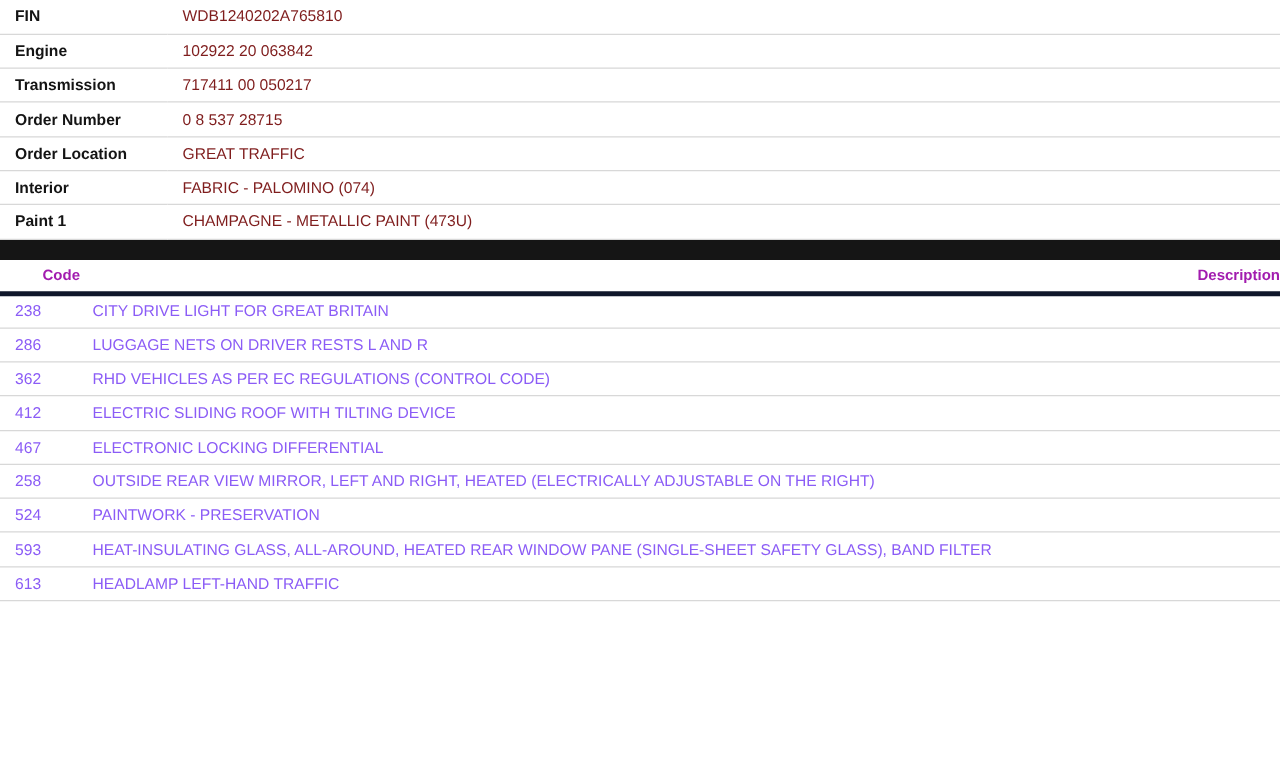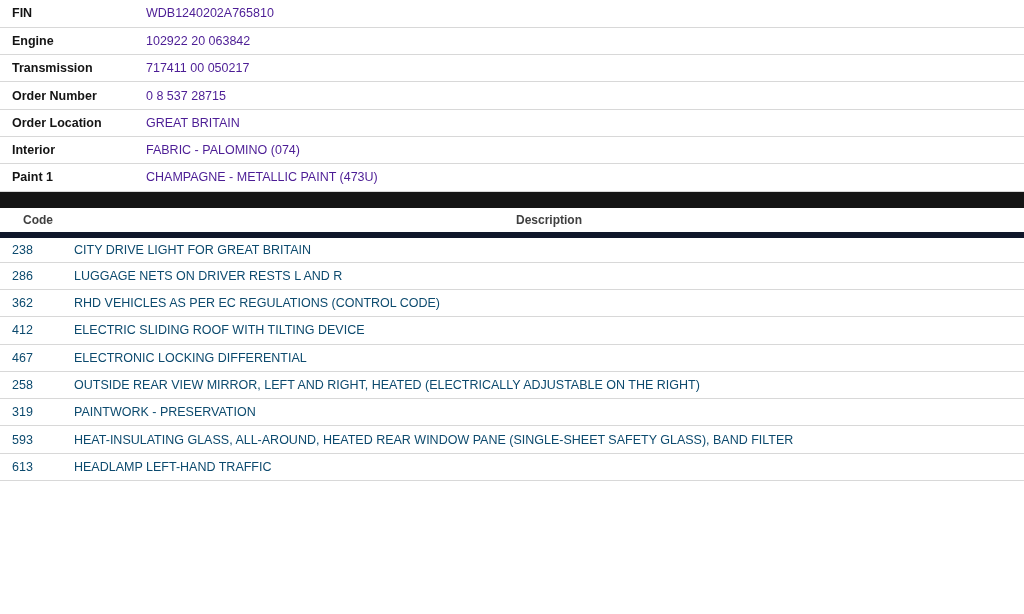--- a/index.html
+++ b/index.html
@@ -35,21 +35,21 @@
     vertical-align: middle;
     white-space: nowrap;
     overflow: hidden;
   }
   table.data-table td.label {
     width: 122px;
     font-weight: bold;
     color: #141414;
   }
   table.data-table td.value {
-    color: #4c1d95;
+    color: #7f1d1d;
   }
   table.data-table tr:first-child td {
     border-top: none;
   }
 
   
   .separator {
     height: 16px;
     background: #151515;
     width: 100%;
@@ -60,36 +60,36 @@
     width: 100%;
     border-collapse: collapse;
     table-layout: fixed;
   }
   table.codes-table tr {
     height: 27.3px;
   }
   table.codes-table th {
     font-size: 12px;
     font-weight: bold;
-    text-align: center;
+    text-align: right;
     padding: 0 0 0 12px;
-    border-bottom: 6px solid #0f172a;
-    color: #404040;
+    border-bottom: 4px solid #0f172a;
+    color: #a21caf;
     vertical-align: middle;
     white-space: nowrap;
   }
   table.codes-table th.code-col,
   table.codes-table td.code-col {
     width: 52px;
   }
   table.codes-table td {
     font-size: 12.5px;
     padding: 0 0 0 12px;
     border-bottom: 1px solid #d8d8d8;
-    color: #0c4a6e;
+    color: #8b5cf6;
     vertical-align: middle;
     white-space: nowrap;
     overflow: hidden;
   }
   table.codes-table td.desc-col {
     padding-left: 10px;
   }
   table.codes-table th.desc-col {
     padding-left: 10px;
   }
@@ -112,21 +112,21 @@
         <tr>
           <td class="label">Transmission</td>
           <td class="value">717411 00 050217</td>
         </tr>
         <tr>
           <td class="label">Order Number</td>
           <td class="value">0 8 537 28715</td>
         </tr>
         <tr>
           <td class="label">Order Location</td>
-          <td class="value">GREAT BRITAIN</td>
+          <td class="value">GREAT TRAFFIC</td>
         </tr>
         <tr>
           <td class="label">Interior</td>
           <td class="value">FABRIC - PALOMINO (074)</td>
         </tr>
         <tr>
           <td class="label">Paint 1</td>
           <td class="value">CHAMPAGNE - METALLIC PAINT (473U)</td>
         </tr>
       </tbody>
@@ -160,21 +160,21 @@
         </tr>
         <tr>
           <td class="code-col">467</td>
           <td class="desc-col">ELECTRONIC LOCKING DIFFERENTIAL</td>
         </tr>
         <tr>
           <td class="code-col">258</td>
           <td class="desc-col">OUTSIDE REAR VIEW MIRROR, LEFT AND RIGHT, HEATED (ELECTRICALLY ADJUSTABLE ON THE RIGHT)</td>
         </tr>
         <tr>
-          <td class="code-col">319</td>
+          <td class="code-col">524</td>
           <td class="desc-col">PAINTWORK - PRESERVATION</td>
         </tr>
         <tr>
           <td class="code-col">593</td>
           <td class="desc-col">HEAT-INSULATING GLASS, ALL-AROUND, HEATED REAR WINDOW PANE (SINGLE-SHEET SAFETY GLASS), BAND FILTER</td>
         </tr>
         <tr>
           <td class="code-col">613</td>
           <td class="desc-col">HEADLAMP LEFT-HAND TRAFFIC</td>
         </tr>

